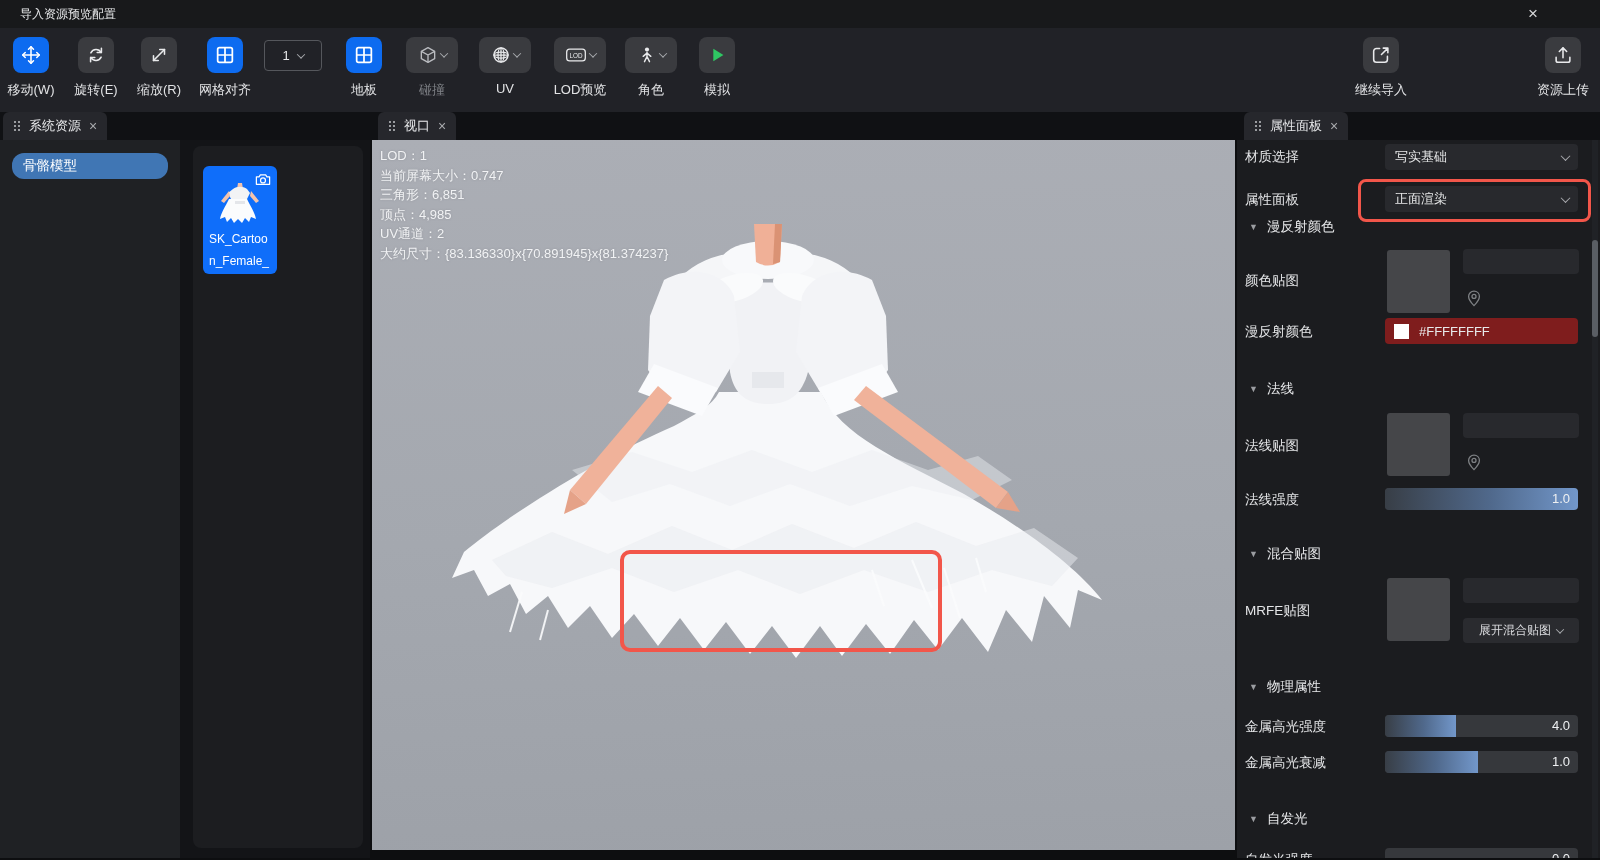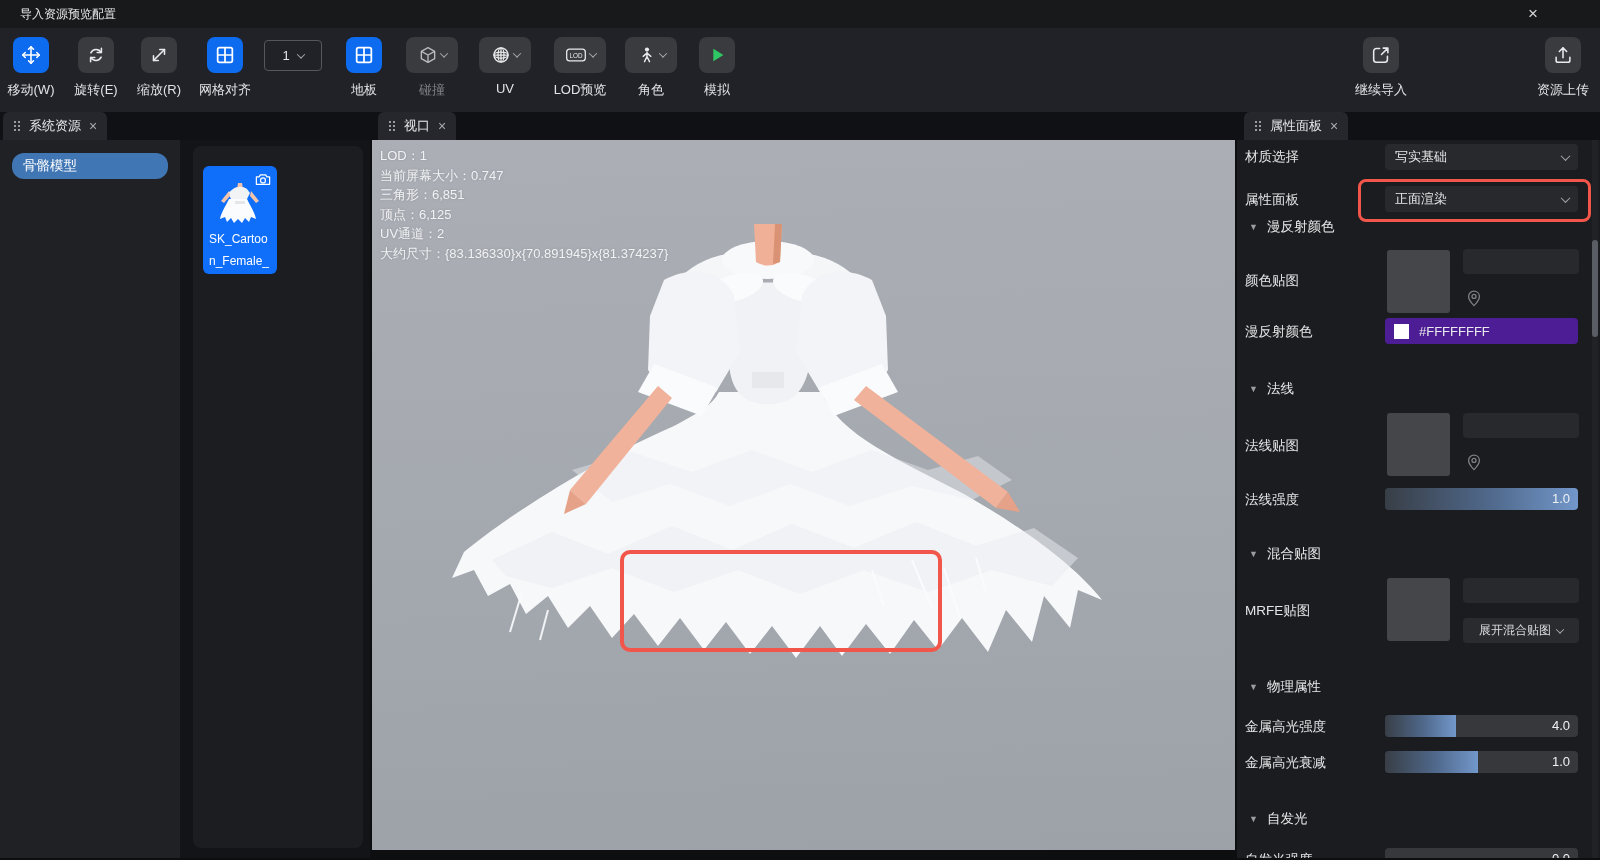--- a/index.html
+++ b/index.html
@@ -73,21 +73,21 @@
   .thumb-sq { position:absolute; left:150px; width:63px; height:63px; background:#454649; border-radius:3px; }
   .tex-input { position:absolute; left:226px; width:116px; height:25px; background:#28292d; border:none;
     border-radius:4px; color:#e6e7e9; font-size:12px; padding:0 8px; outline:none; }
   .pin { position:absolute; left:230px; }
   .slider { position:absolute; left:148px; width:193px; height:22px; background:#36383c; border-radius:4px;
     overflow:hidden; cursor:pointer; }
   .slider .fill { position:absolute; left:0; top:0; bottom:0;
     background:linear-gradient(90deg,#383e46 0%,#50698c 55%,#7297ca 100%); }
   .slider .val { position:absolute; right:8px; top:0; height:22px; line-height:22px; color:#eef0f2;
     font-size:13px; }
-  .swatch-field { position:absolute; left:148px; width:193px; height:26px; background:#4c1d95;
+  .swatch-field { position:absolute; left:148px; width:193px; height:26px; background:#7f1d1d;
     border-radius:4px; display:flex; align-items:center; }
   .swatch { width:15px; height:15px; background:#ffffff; margin-left:9px; flex:none; }
   .hex { margin-left:10px; color:#e8e9ea; font-size:13px; }
   .expand-btn { position:absolute; left:226px; width:116px; height:25px; background:#2a2b2f;
     border-radius:4px; color:#dcdde0; font-size:12px; display:flex; align-items:center;
     justify-content:center; gap:6px; cursor:pointer; }
   .hl-red { position:absolute; border:3.5px solid #f2564a; border-radius:8px; }
 
   .scroll-track { position:absolute; left:1592px; top:140px; width:6px; height:718px; background:#202226; }
   .scroll-thumb { position:absolute; left:1592px; top:240px; width:6px; height:97px; background:#5a5e64;
@@ -353,21 +353,21 @@
         <path d="M572,428 L588,478"></path>
       <path d="M604,418 L614,452"></path>
         <path d="M500,430 L512,466"></path>
     </g>
   </svg>
 
   <div class="stats">
     <div>LOD：1</div>
     <div>当前屏幕大小：0.747</div>
     <div>三角形：6,851</div>
-    <div>顶点：6,125</div>
+    <div>顶点：4,985</div>
     <div>UV通道：2</div>
     <div>大约尺寸：{83.136330}x{70.891945}x{81.374237}</div>
   </div>
 
   <div class="vp-redbox"></div>
 </div>
 
 <div class="props">
 
   <div class="row-label" style="top:8px">材质选择</div>

